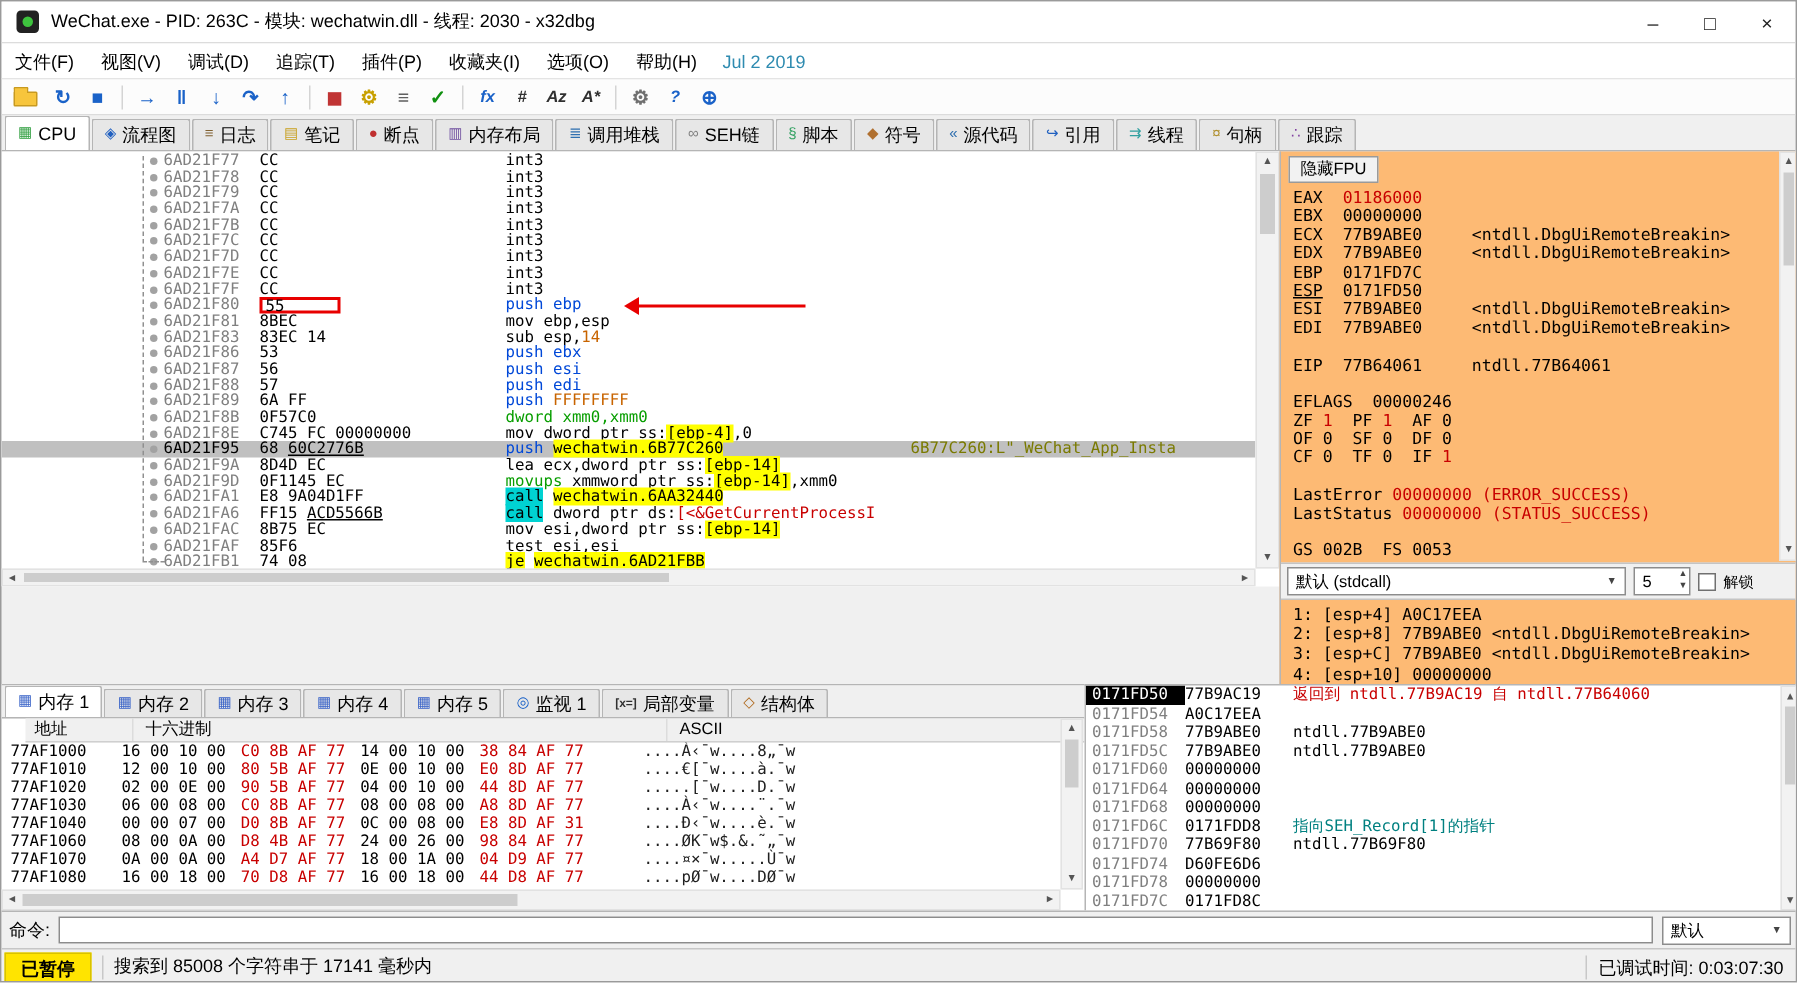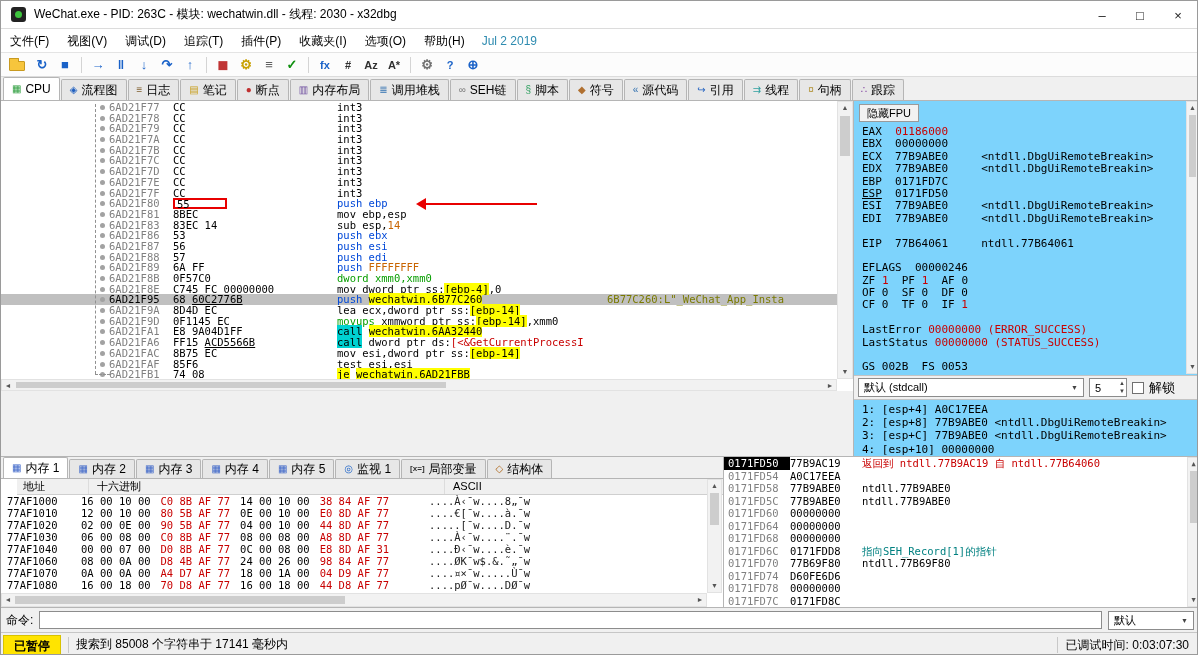--- a/index.html
+++ b/index.html
@@ -14,21 +14,21 @@
   .win-controls{position:absolute;right:0;top:0;height:28px;display:flex}
   .win-btn{width:38px;height:100%;display:flex;align-items:center;justify-content:center;font-size:13px;color:#222}
   
   .menubar{position:absolute;left:0;top:28px;width:100%;height:24px;background:#fff;border-bottom:1px solid #e4e4e4;display:flex;align-items:center}
   .menu-items{display:flex;align-items:center}
   .menu-item{padding:0 9px;height:20px;line-height:20px}
   .menu-date{color:#2e8bb0;padding-left:8px}
   
   .toolbar{position:absolute;left:0;top:52px;width:100%;height:24px;background:#fcfcfc;border-bottom:1px solid #dcdcdc;display:flex;align-items:center;padding-left:4px;gap:1px}
   .tb-icon{width:22px;height:20px;text-align:center;line-height:20px;font-size:13px;font-weight:bold}
-  .tb-icon.small{font-size:11px;}
+  .tb-icon.small{font-size:11px;font-style:italic}
   .tb-folder{width:16px;height:10px;background:#f7c53c;border:1px solid #c89a20;border-radius:1px;margin:3px 5px 0 4px;position:relative}
   .tb-folder::before{content:"";position:absolute;top:-4px;left:-1px;width:8px;height:3px;background:#f7c53c;border:1px solid #c89a20;border-bottom:none;border-radius:1px 1px 0 0}
   .tb-sep{width:1px;height:16px;background:#d4d4d4;margin:0 4px}
   
   .tabbar{position:absolute;left:0;top:76px;width:100%;height:24px;background:#f0f0f0;border-bottom:1px solid #b5b5b5;display:flex;align-items:flex-end;padding-left:2px}
   .tab{height:21px;display:flex;align-items:center;padding:0 8px;border:1px solid #b5b5b5;border-bottom:none;background:#e7e7e7;margin-right:1px;border-radius:2px 2px 0 0;gap:4px;white-space:nowrap}
   .tab.active{background:#fff;height:23px;position:relative;z-index:2}
   .tab-glyph{font-size:10px;line-height:10px}
   .tab-glyph.txtg{font-size:8px;font-weight:bold}
   
@@ -50,32 +50,32 @@
   .u{text-decoration:underline}.u-esp{text-decoration:underline}
   .dash-v{position:absolute;left:94px;top:3px;height:270px;border-left:1px dashed #909090}
   .dash-h{position:absolute;left:94px;top:273px;width:15px;border-top:1px dashed #909090}
   .red-arrow{position:absolute;left:424px;top:102px;width:112px;height:2px;background:#e80000}
   .red-arrow::before{content:"";position:absolute;left:-9px;top:-5px;border:6px solid transparent;border-right:10px solid #e80000;border-left:none}
   
   .infopane{position:absolute;left:0;top:390px;width:852px;height:65px;background:#fff;border-top:1px solid #b5b5b5}
   .info-upper{height:42px;border-bottom:1px solid #cccccc;padding:4px 6px;font-family:"DejaVu Sans Mono",monospace;font-size:11px;white-space:pre}
   .info-lower{padding:3px 6px;font-family:"DejaVu Sans Mono",monospace;font-size:11px;white-space:pre}
   
-  .regs{position:absolute;left:852px;top:100px;width:346px;height:355px;background:#7dd3fc;border-left:1px solid #b5b5b5}
+  .regs{position:absolute;left:852px;top:100px;width:346px;height:355px;background:#fdba74;border-left:1px solid #b5b5b5}
   .hide-fpu{position:absolute;left:5px;top:3px;height:18px;padding:0 7px;background:#f2f2f2;border:1px solid #9a9a9a;font-size:11px;line-height:16px}
   .reg-lines{position:absolute;left:8px;top:25px;width:322px;height:249px;font-family:"DejaVu Sans Mono",monospace;font-size:11px;overflow:hidden}
   .reg-lines .line{height:12.4px;line-height:12.4px;white-space:pre}
   .defaultbar{position:absolute;left:0;top:274px;width:346px;height:25px;background:#f0f0f0;border-top:1px solid #c4c4c4;border-bottom:1px solid #c4c4c4;display:flex;align-items:center;padding:0 4px;gap:5px}
   .dd{border:1px solid #8c8c8c;background:#fff;height:19px;display:flex;align-items:center;padding:0 5px;font-size:11px}
   .dd .caret{margin-left:auto;font-size:7px;color:#444;padding-left:6px}
   .dd.conv{width:226px}
   .spin{border:1px solid #8c8c8c;background:#fff;height:19px;width:38px;display:flex;align-items:center;padding-left:5px;font-size:11px;position:relative}
   .spin .arrows{position:absolute;right:1px;top:0;display:flex;flex-direction:column;font-size:6px;line-height:8px;color:#444}
   .chk{width:12px;height:12px;border:1px solid #707070;background:#fff;flex:none}
-  .chk-label{font-size:13px}
+  .chk-label{font-size:10px}
   .args{position:absolute;left:8px;top:302px;width:330px;font-family:"DejaVu Sans Mono",monospace;font-size:11px}
   .args .line{height:13.2px;line-height:13.2px;white-space:pre}
   
   .dumppane{position:absolute;left:0;top:455px;width:722px;height:151px;background:#fff;border-top:1px solid #b5b5b5}
   .dump-tabs{height:22px;background:#f0f0f0;border-bottom:1px solid #b5b5b5;display:flex;align-items:flex-end;padding-left:2px}
   .dump-tabs .tab{height:19px}
   .dump-tabs .tab.active{height:21px}
   .dump-header{position:absolute;top:22px;left:16px;width:706px;height:16px;background:#f0f0f0;border-bottom:1px solid #cfcfcf;font-size:11px;display:flex;line-height:15px}
   .dh-addr{width:72px;padding-left:6px;border-right:1px solid #dcdcdc}
   .dh-hex{width:356px;padding-left:8px;border-right:1px solid #dcdcdc}

